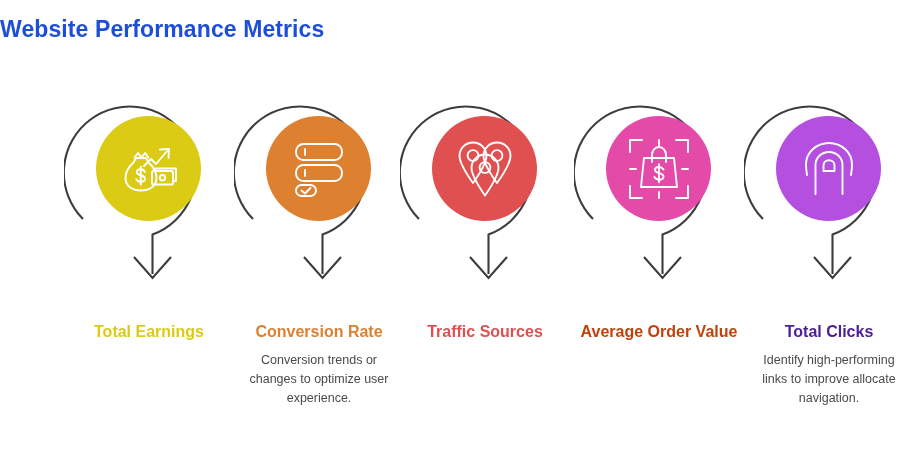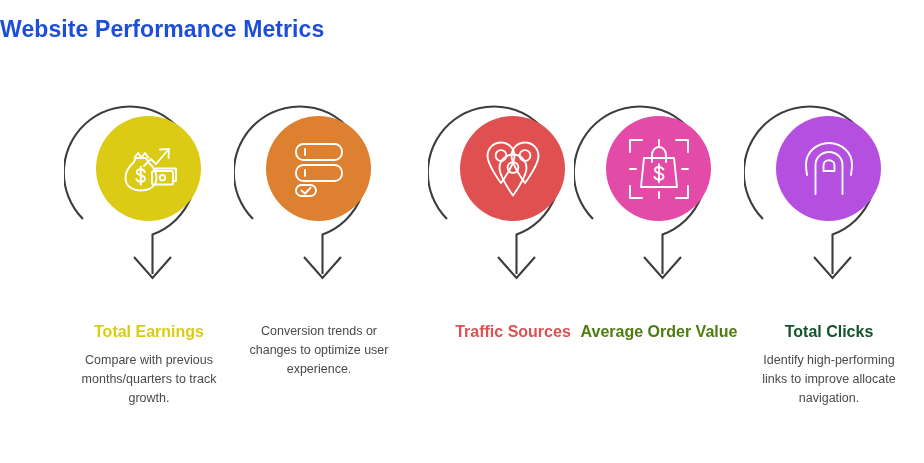--- a/index.html
+++ b/index.html
@@ -37,21 +37,21 @@
   }
 
   .column {
     position: absolute;
     top: 0;
     width: 170px;
     height: 379px;
   }
   .col-0 { left: 48px; }
   .col-1 { left: 218px; }
-  .col-2 { left: 412px; }
+  .col-2 { left: 384px; }
   .col-3 { left: 558px; }
   .col-4 { left: 728px; }
 
   
   .node {
     position: absolute;
     top: 0;
     left: 0;
     width: 170px;
     height: 216px;
@@ -134,21 +134,20 @@
               <rect x="34" y="31" width="21" height="13.5" rx="1.6"></rect>
               <path d="M37.5 31 L37.5 28.5 L58 28.5 L58 41 L55 41"></path>
               <circle cx="44.5" cy="37.7" r="2.7"></circle>
             </g>
           </svg>
         </div>
       </div>
     </div>
     <div class="card-text">
       <div class="card-heading" style="color:#DBCB14">Total Earnings</div>
-      <div class="card-desc">Compare with previous months/quarters to track growth.</div>
     </div>
   </div>
 
   <div class="column col-1">
     <div class="node">
       <svg class="ring-svg" viewBox="0 0 170 216">
         <path d="M 19 135 A 66 66 0 1 1 88.5 150.5 L 88.5 190" fill="none" stroke="#3c3c3c" stroke-width="2.1" stroke-linecap="butt"></path>
         <path d="M 70 173 L 88.5 194 L 107 173" fill="none" stroke="#3c3c3c" stroke-width="2.1" stroke-linecap="butt" stroke-linejoin="miter"></path>
       </svg>
       <div class="disc" style="background:#DD8030">
@@ -160,20 +159,21 @@
               <rect x="4" y="24" width="46" height="16" rx="7.5"></rect>
               <line x1="13" y1="29" x2="13" y2="35"></line>
               <rect x="4" y="44" width="20" height="11" rx="5.5"></rect>
               <polyline points="9.5,49.5 13,52.5 18.5,46.8"></polyline>
             </g>
           </svg>
         </div>
       </div>
     </div>
     <div class="card-text">
+      <div class="card-heading" style="color:#DD8030">Conversion Rate</div>
       <div class="card-desc">Conversion trends or changes to optimize user experience.</div>
     </div>
   </div>
 
   <div class="column col-2">
     <div class="node">
       <svg class="ring-svg" viewBox="0 0 170 216">
         <path d="M 19 135 A 66 66 0 1 1 88.5 150.5 L 88.5 190" fill="none" stroke="#3c3c3c" stroke-width="2.1" stroke-linecap="butt"></path>
         <path d="M 70 173 L 88.5 194 L 107 173" fill="none" stroke="#3c3c3c" stroke-width="2.1" stroke-linecap="butt" stroke-linejoin="miter"></path>
       </svg>
@@ -218,21 +218,21 @@
               <path d="M16 20 L46 20 L49 49 L13 49 Z"></path>
               <path d="M24 24 L24 17 C24 12.4 27.1 9 31 9 C34.9 9 38 12.4 38 17 L38 24"></path>
               <path d="M35.5 31.5 C34.4 29.8 32.8 29 31 29 C28.6 29 27 30.2 27 32 C27 35.8 35.5 34.4 35.5 38.4 C35.5 40.3 33.6 41.6 31.1 41.6 C29 41.6 27.3 40.7 26.4 39"></path>
               <line x1="31" y1="26.2" x2="31" y2="44.3"></line>
             </g>
           </svg>
         </div>
       </div>
     </div>
     <div class="card-text">
-      <div class="card-heading" style="color:#4d7c0f">Average Order Value</div>
+      <div class="card-heading" style="color:#c2410c">Average Order Value</div>
     </div>
   </div>
 
   <div class="column col-4">
     <div class="node">
       <svg class="ring-svg" viewBox="0 0 170 216">
         <path d="M 19 135 A 66 66 0 1 1 88.5 150.5 L 88.5 190" fill="none" stroke="#3c3c3c" stroke-width="2.1" stroke-linecap="butt"></path>
         <path d="M 70 173 L 88.5 194 L 107 173" fill="none" stroke="#3c3c3c" stroke-width="2.1" stroke-linecap="butt" stroke-linejoin="miter"></path>
       </svg>
       <div class="disc" style="background:#B44FE0">
@@ -241,18 +241,18 @@
             <g fill="none" stroke="#ffffff" stroke-width="1.9" stroke-linecap="round" stroke-linejoin="round">
               <path d="M3 34 C3 34 2 28 2 23.5 C2 11.6 12.3 2 25 2 C37.7 2 48 11.6 48 23.5 C48 28 47 34 47 34"></path>
               <path d="M11.5 53 L11.5 24 C11.5 16.8 17.5 11 25 11 C32.5 11 38.5 16.8 38.5 24 L38.5 53"></path>
               <path d="M19.5 30 L19.5 24.5 C19.5 21.6 21.9 19.3 25 19.3 C28.1 19.3 30.5 21.6 30.5 24.5 L30.5 30 Z"></path>
             </g>
           </svg>
         </div>
       </div>
     </div>
     <div class="card-text">
-      <div class="card-heading" style="color:#14532d">Total Clicks</div>
+      <div class="card-heading" style="color:#4c1d95">Total Clicks</div>
       <div class="card-desc">Identify high-performing links to improve allocate navigation.</div>
     </div>
   </div>
 
 </div>
 
 </body></html>

